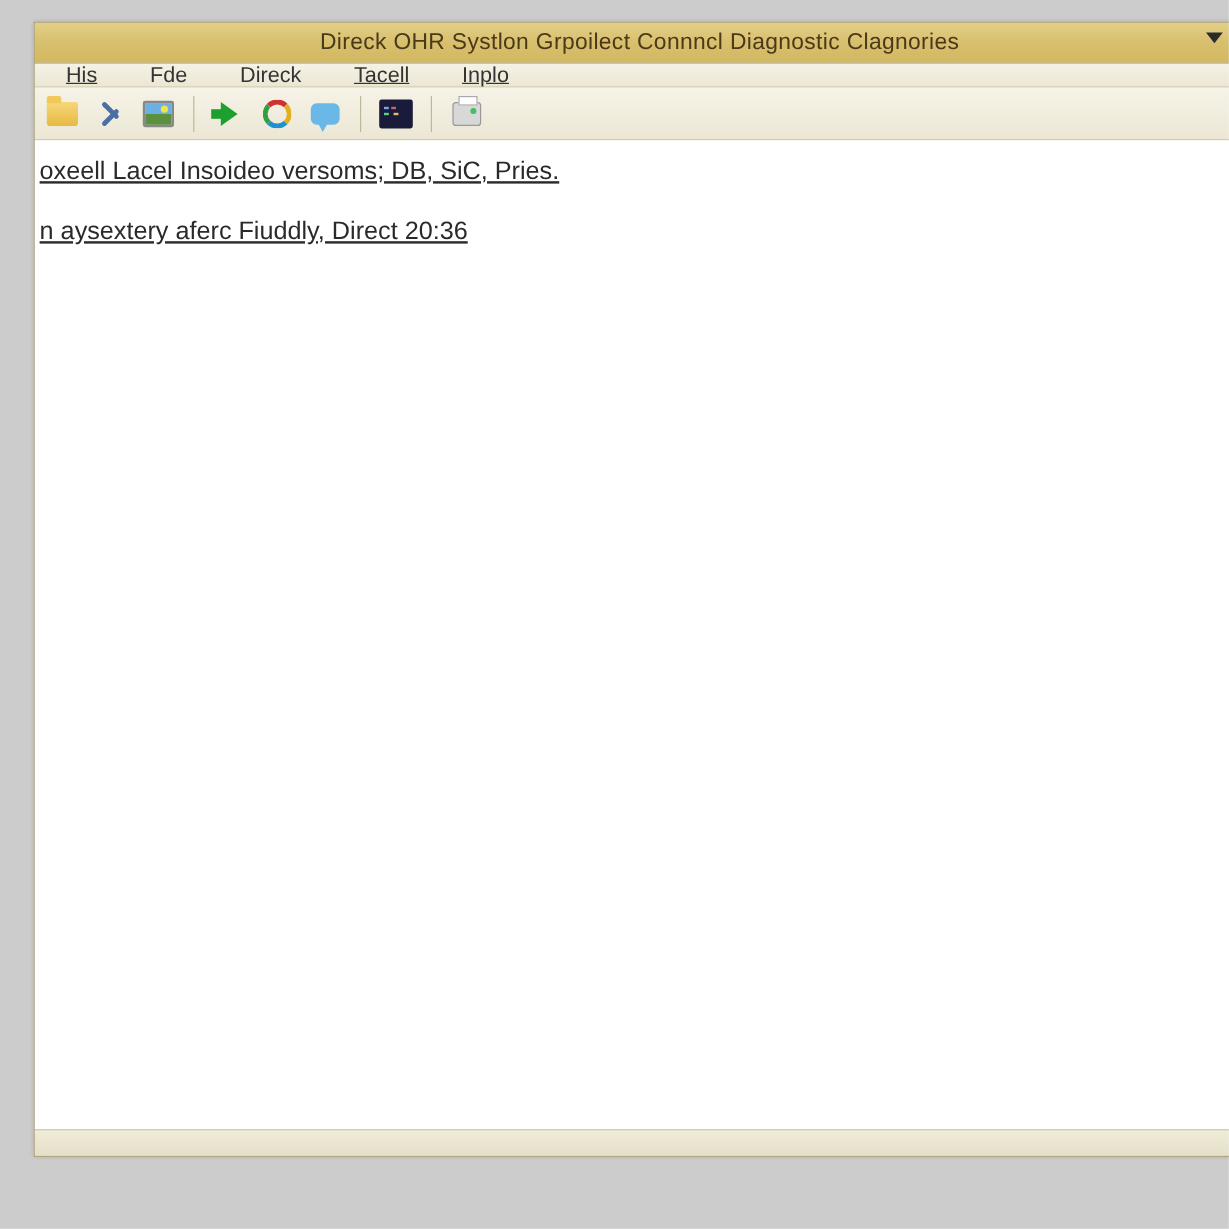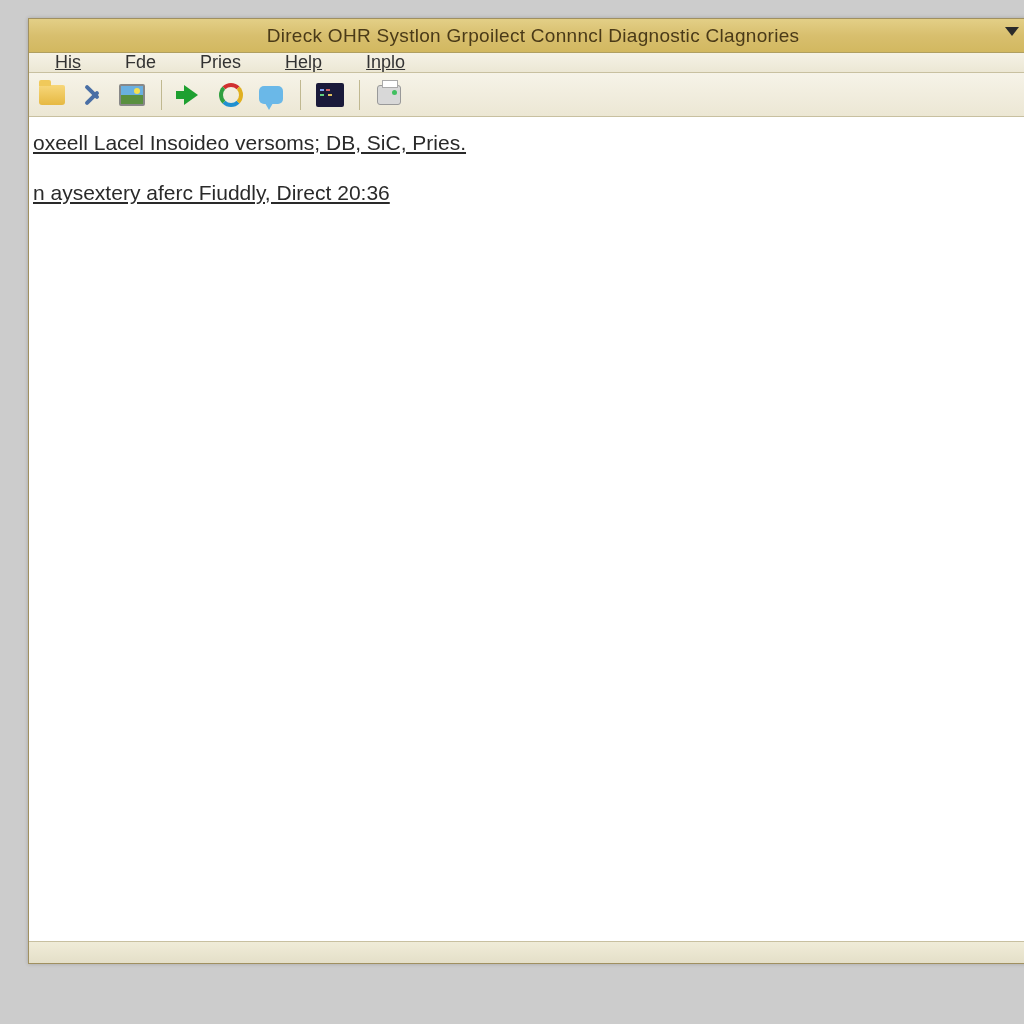--- a/index.html
+++ b/index.html
@@ -218,22 +218,22 @@
 <div class="window">
 
   <div class="titlebar">
     <span class="titlebar-text">Direck OHR Systlon Grpoilect Connncl Diagnostic Clagnories</span>
     <div class="titlebar-dropdown"></div>
   </div>
 
   <div class="menubar">
     <span><span class="underline">His</span></span>
     <span><span>Fde</span></span>
-    <span><span>Pries</span></span>
-    <span><span class="underline">Help</span></span>
+    <span><span>Direck</span></span>
+    <span><span class="underline">Tacell</span></span>
     <span><span class="underline">Inplo</span></span>
   </div>
 
   <div class="toolbar">
     <div class="tb-icon">
         <div class="icon-folder"></div>
       </div>
     <div class="tb-icon">
         <div class="icon-tools"></div>
       </div>

